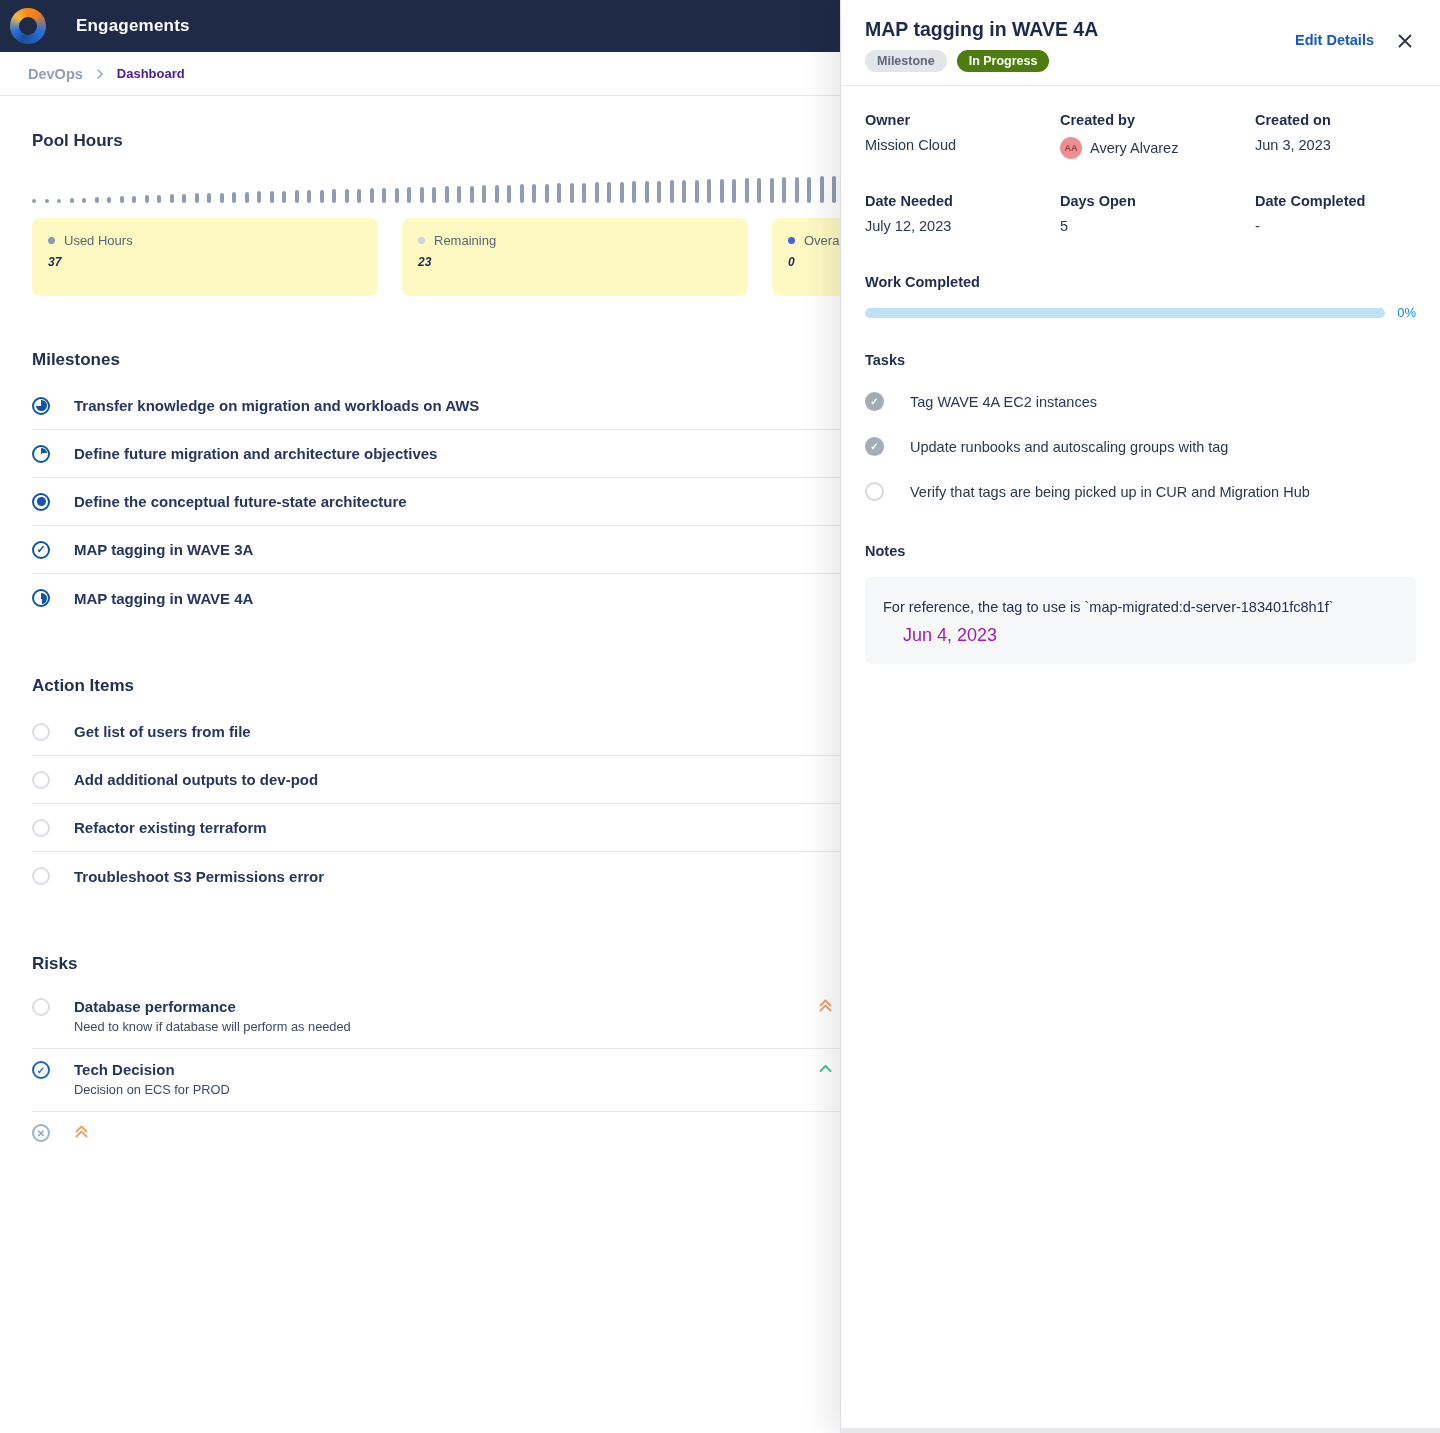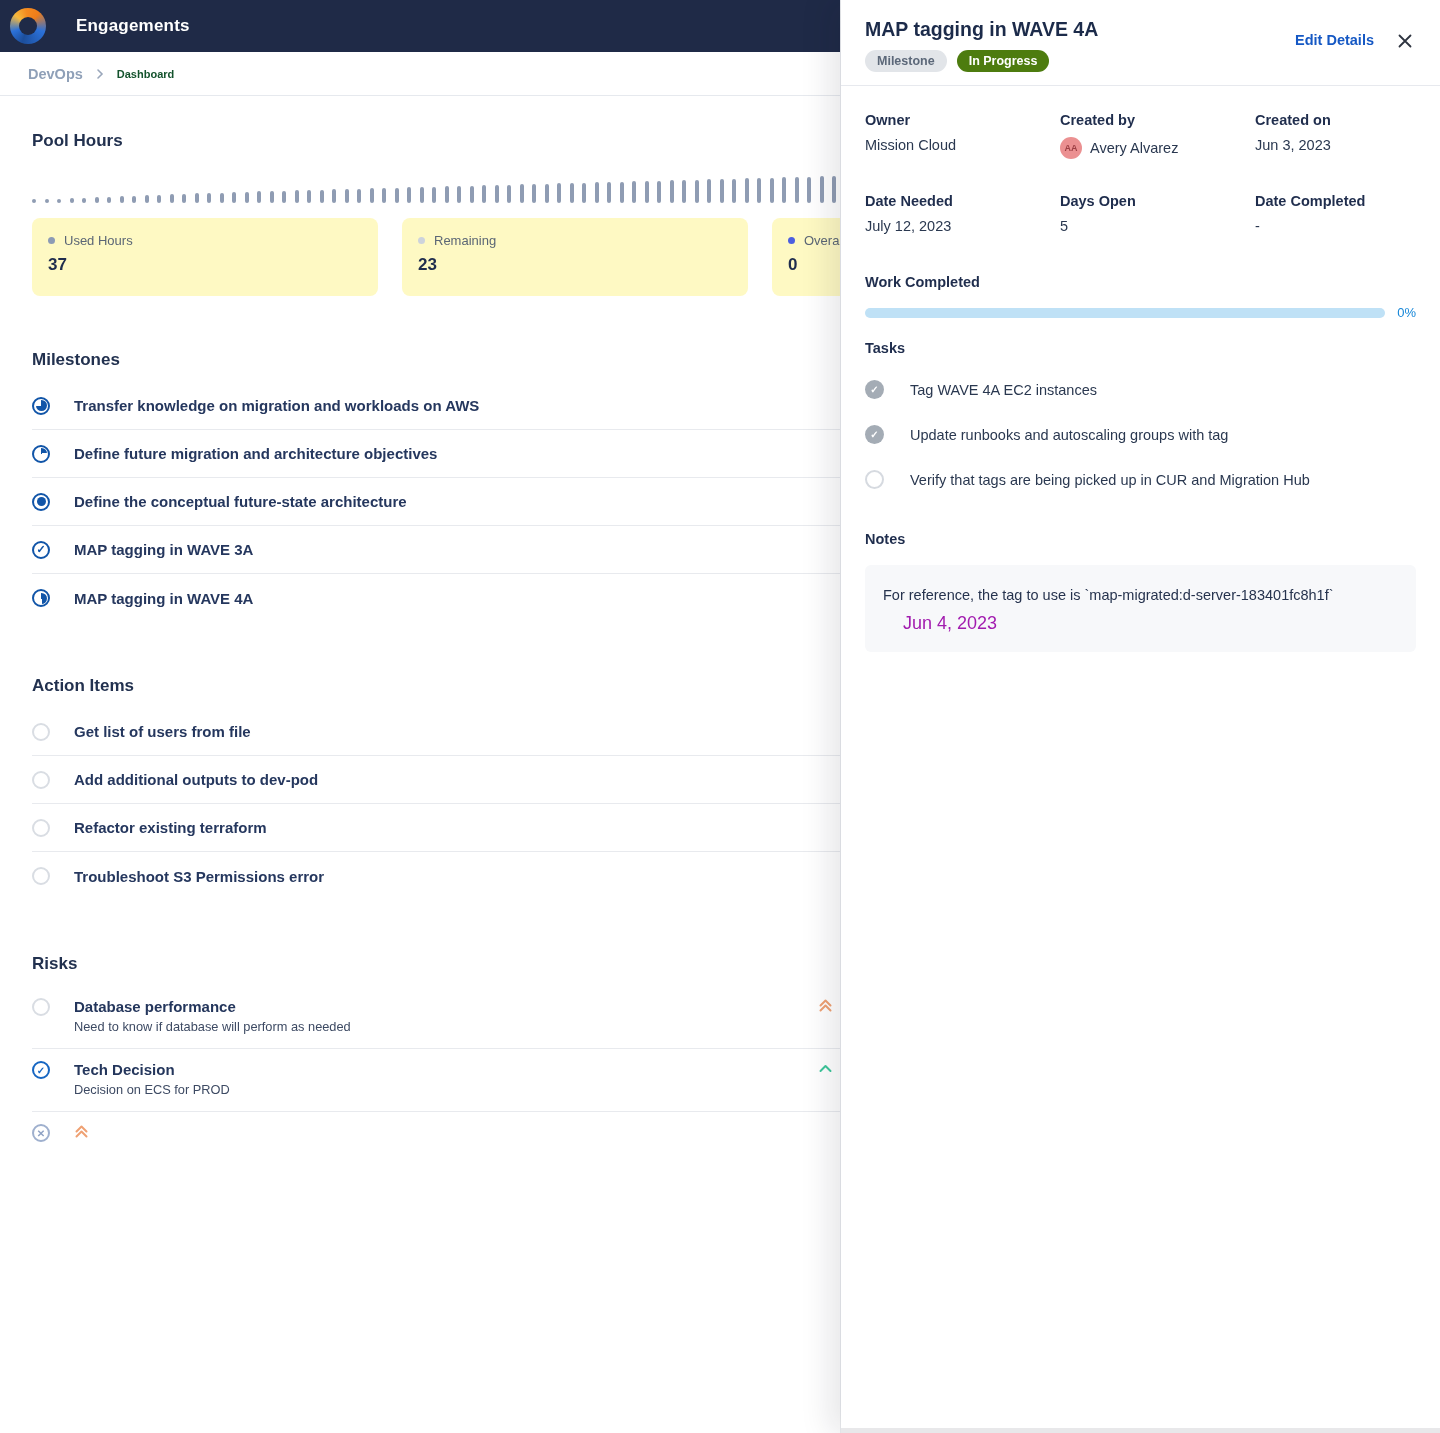--- a/index.html
+++ b/index.html
@@ -10,35 +10,35 @@
   .logo { width:36px; height:36px; border-radius:50%;
           background:conic-gradient(from -50deg, #f6b93d, #f58a1f, #ef7d1a 90deg, #2b71d9 160deg, #1c4e9b 250deg, #2b71d9 300deg, #f6b93d);
           position:relative; }
   .logo::after { content:""; position:absolute; inset:9px; border-radius:50%; background:#1f2a47; }
   .topbar-title { color:#ffffff; font-size:17px; font-weight:bold; margin-left:30px; letter-spacing:.2px; }
 
   
   .breadcrumb { height:44px; display:flex; align-items:center; padding-left:28px; border-bottom:1px solid #e6e9ee; }
   .crumb-link { color:#8fa0b8; font-size:14.5px; font-weight:600; cursor:pointer; }
   .crumb-sep { margin:0 12px; display:flex; align-items:center; }
-  .crumb-current { color:#14532d; font-size:11px; font-weight:bold; }
+  .crumb-current { color:#4c1d95; font-size:13px; font-weight:bold; }
 
   
   .content { padding:35px 0 0 32px; }
   .section-title { color:#22314f; font-size:17px; font-weight:bold; }
 
   .sparkline { margin-top:24px; height:28px; display:flex; align-items:flex-end; gap:8.5px; width:830px; }
   .spark-bar { width:4px; background:#8f9cb3; border-radius:2px; flex:0 0 auto; }
 
   .cards-row { margin-top:15px; display:flex; gap:24px; width:1120px; }
   .pool-card { width:346px; height:78px; background:#fef9c3; border-radius:8px; padding:15px 16px; }
   .card-label-row { display:flex; align-items:center; gap:9px; }
   .card-dot { width:7px; height:7px; border-radius:50%; flex:0 0 auto; }
   .card-label { color:#5b6675; font-size:13px; }
-  .card-value { color:#1f2d4d; font-size:17px; font-weight:bold; margin-top:7px; margin-left:0px; }
+  .card-value { color:#1f2d4d; font-size:12px; font-weight:bold; margin-top:7px; margin-left:0px;font-style:italic; }
 
   .list-section { margin-top:54px; width:809px; }
   .item-list { list-style:none; margin-top:12px; }
   .item-list li:not(:last-child) .item-row-inner,
   .row-divider { border-bottom:1px solid #e8eaee; }
   .item-row-inner { display:flex; align-items:center; gap:24px; height:48px; width:100%; }
   .item-label { color:#25375e; font-size:15px; font-weight:600; }
 
   
   .ms-icon { width:18px; height:18px; border:2px solid #1155a8; border-radius:50%; position:relative; flex:0 0 auto; }
@@ -80,21 +80,21 @@
   .field-value { color:#2a3850; font-size:14.5px; margin-top:9px; display:flex; align-items:center; gap:8px; }
   .avatar { width:22px; height:22px; border-radius:50%; background:#eb9091; color:#9c3f44; font-size:9px; font-weight:bold;
             display:flex; align-items:center; justify-content:center; flex:0 0 auto; }
 
   .work-block { margin-top:40px; }
   .progress-row { display:flex; align-items:center; gap:12px; margin-top:15px; }
   .progress-track { flex:1; height:10px; background:#bfe1f6; border-radius:5px; overflow:hidden; }
   .progress-fill { height:100%; background:#1787d8; border-radius:5px; }
   .progress-pct { color:#1787d8; font-size:13px; flex:0 0 auto; }
 
-  .tasks-block { margin-top:20px; }
+  .tasks-block { margin-top:32px; }
   .task-list { list-style:none; margin-top:24px; }
   .task-row { display:flex; align-items:center; gap:26px; margin-bottom:26px; }
   .task-icon { width:19px; height:19px; border-radius:50%; flex:0 0 auto; display:flex; align-items:center; justify-content:center; }
   .task-icon.done { background:#a4acb5; color:#ffffff; font-size:10px; font-weight:bold; }
   .task-icon.todo { border:2px solid #d6dae0; }
   .task-label { color:#2a3850; font-size:14.5px; }
 
   .notes-block { margin-top:42px; }
   .note-card { margin-top:18px; background:#f7f8fa; border-radius:6px; padding:22px 18px 18px 18px; }
   .note-text { color:#26334e; font-size:14.5px; }

